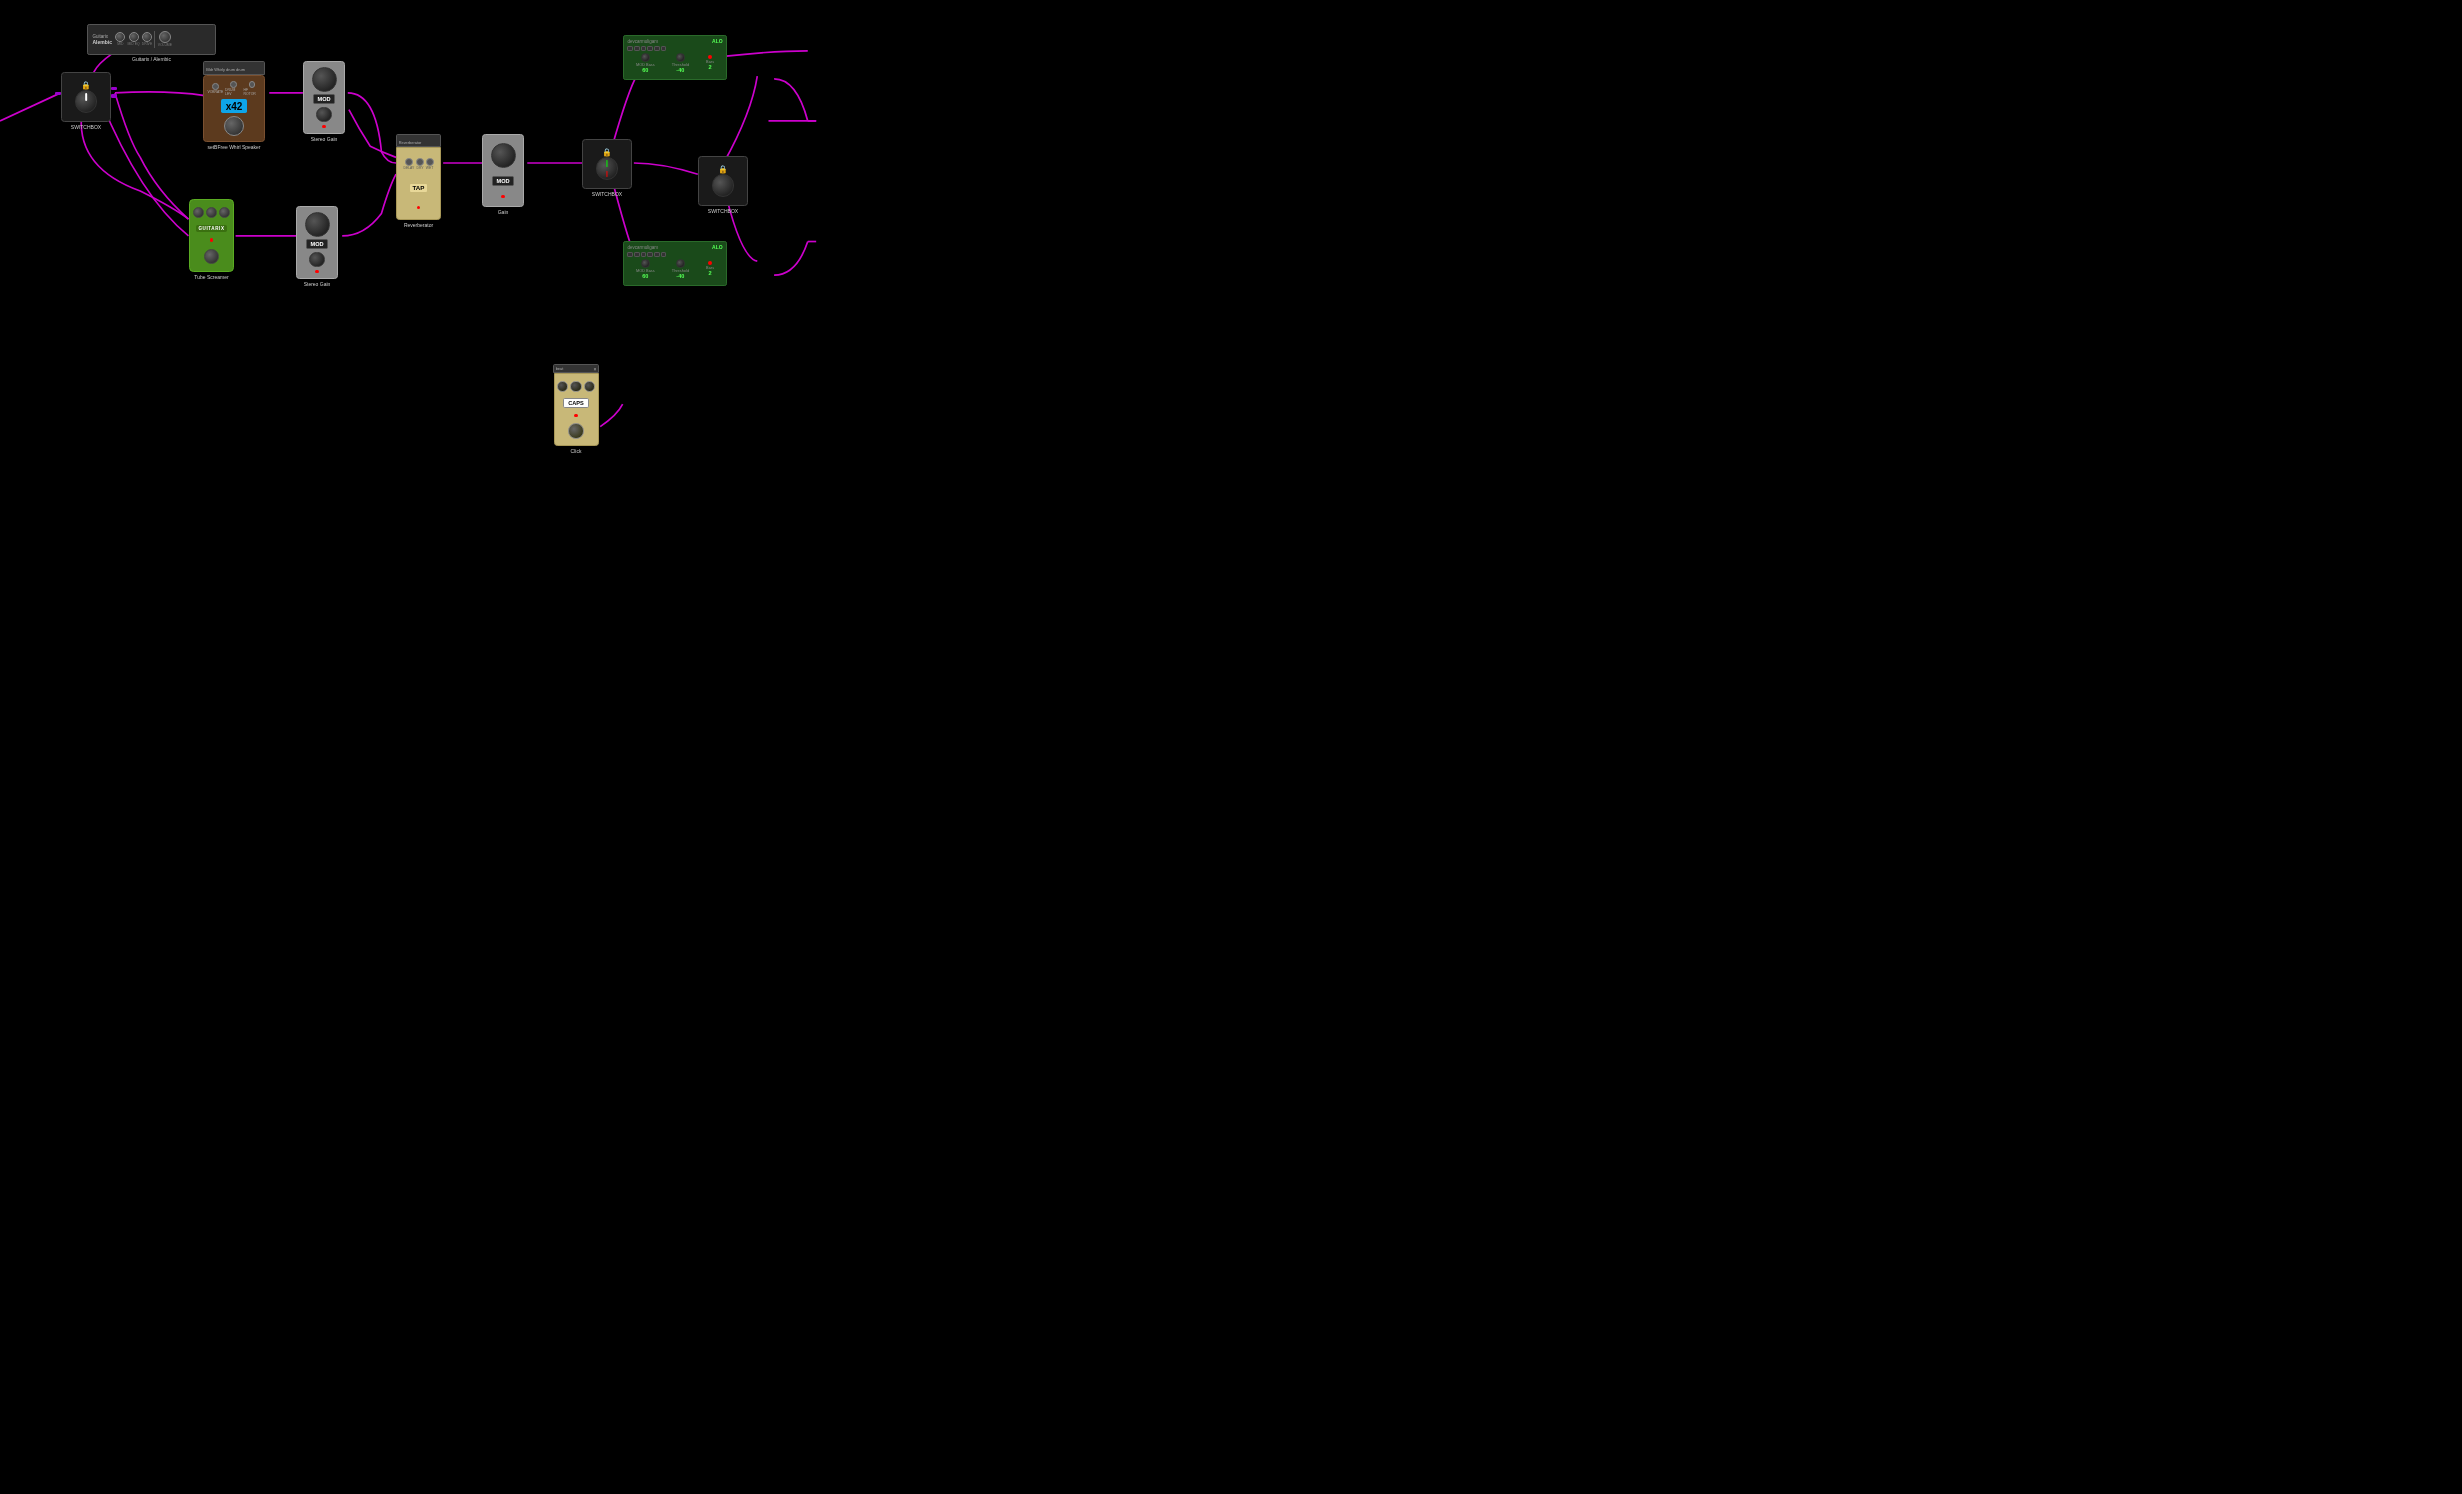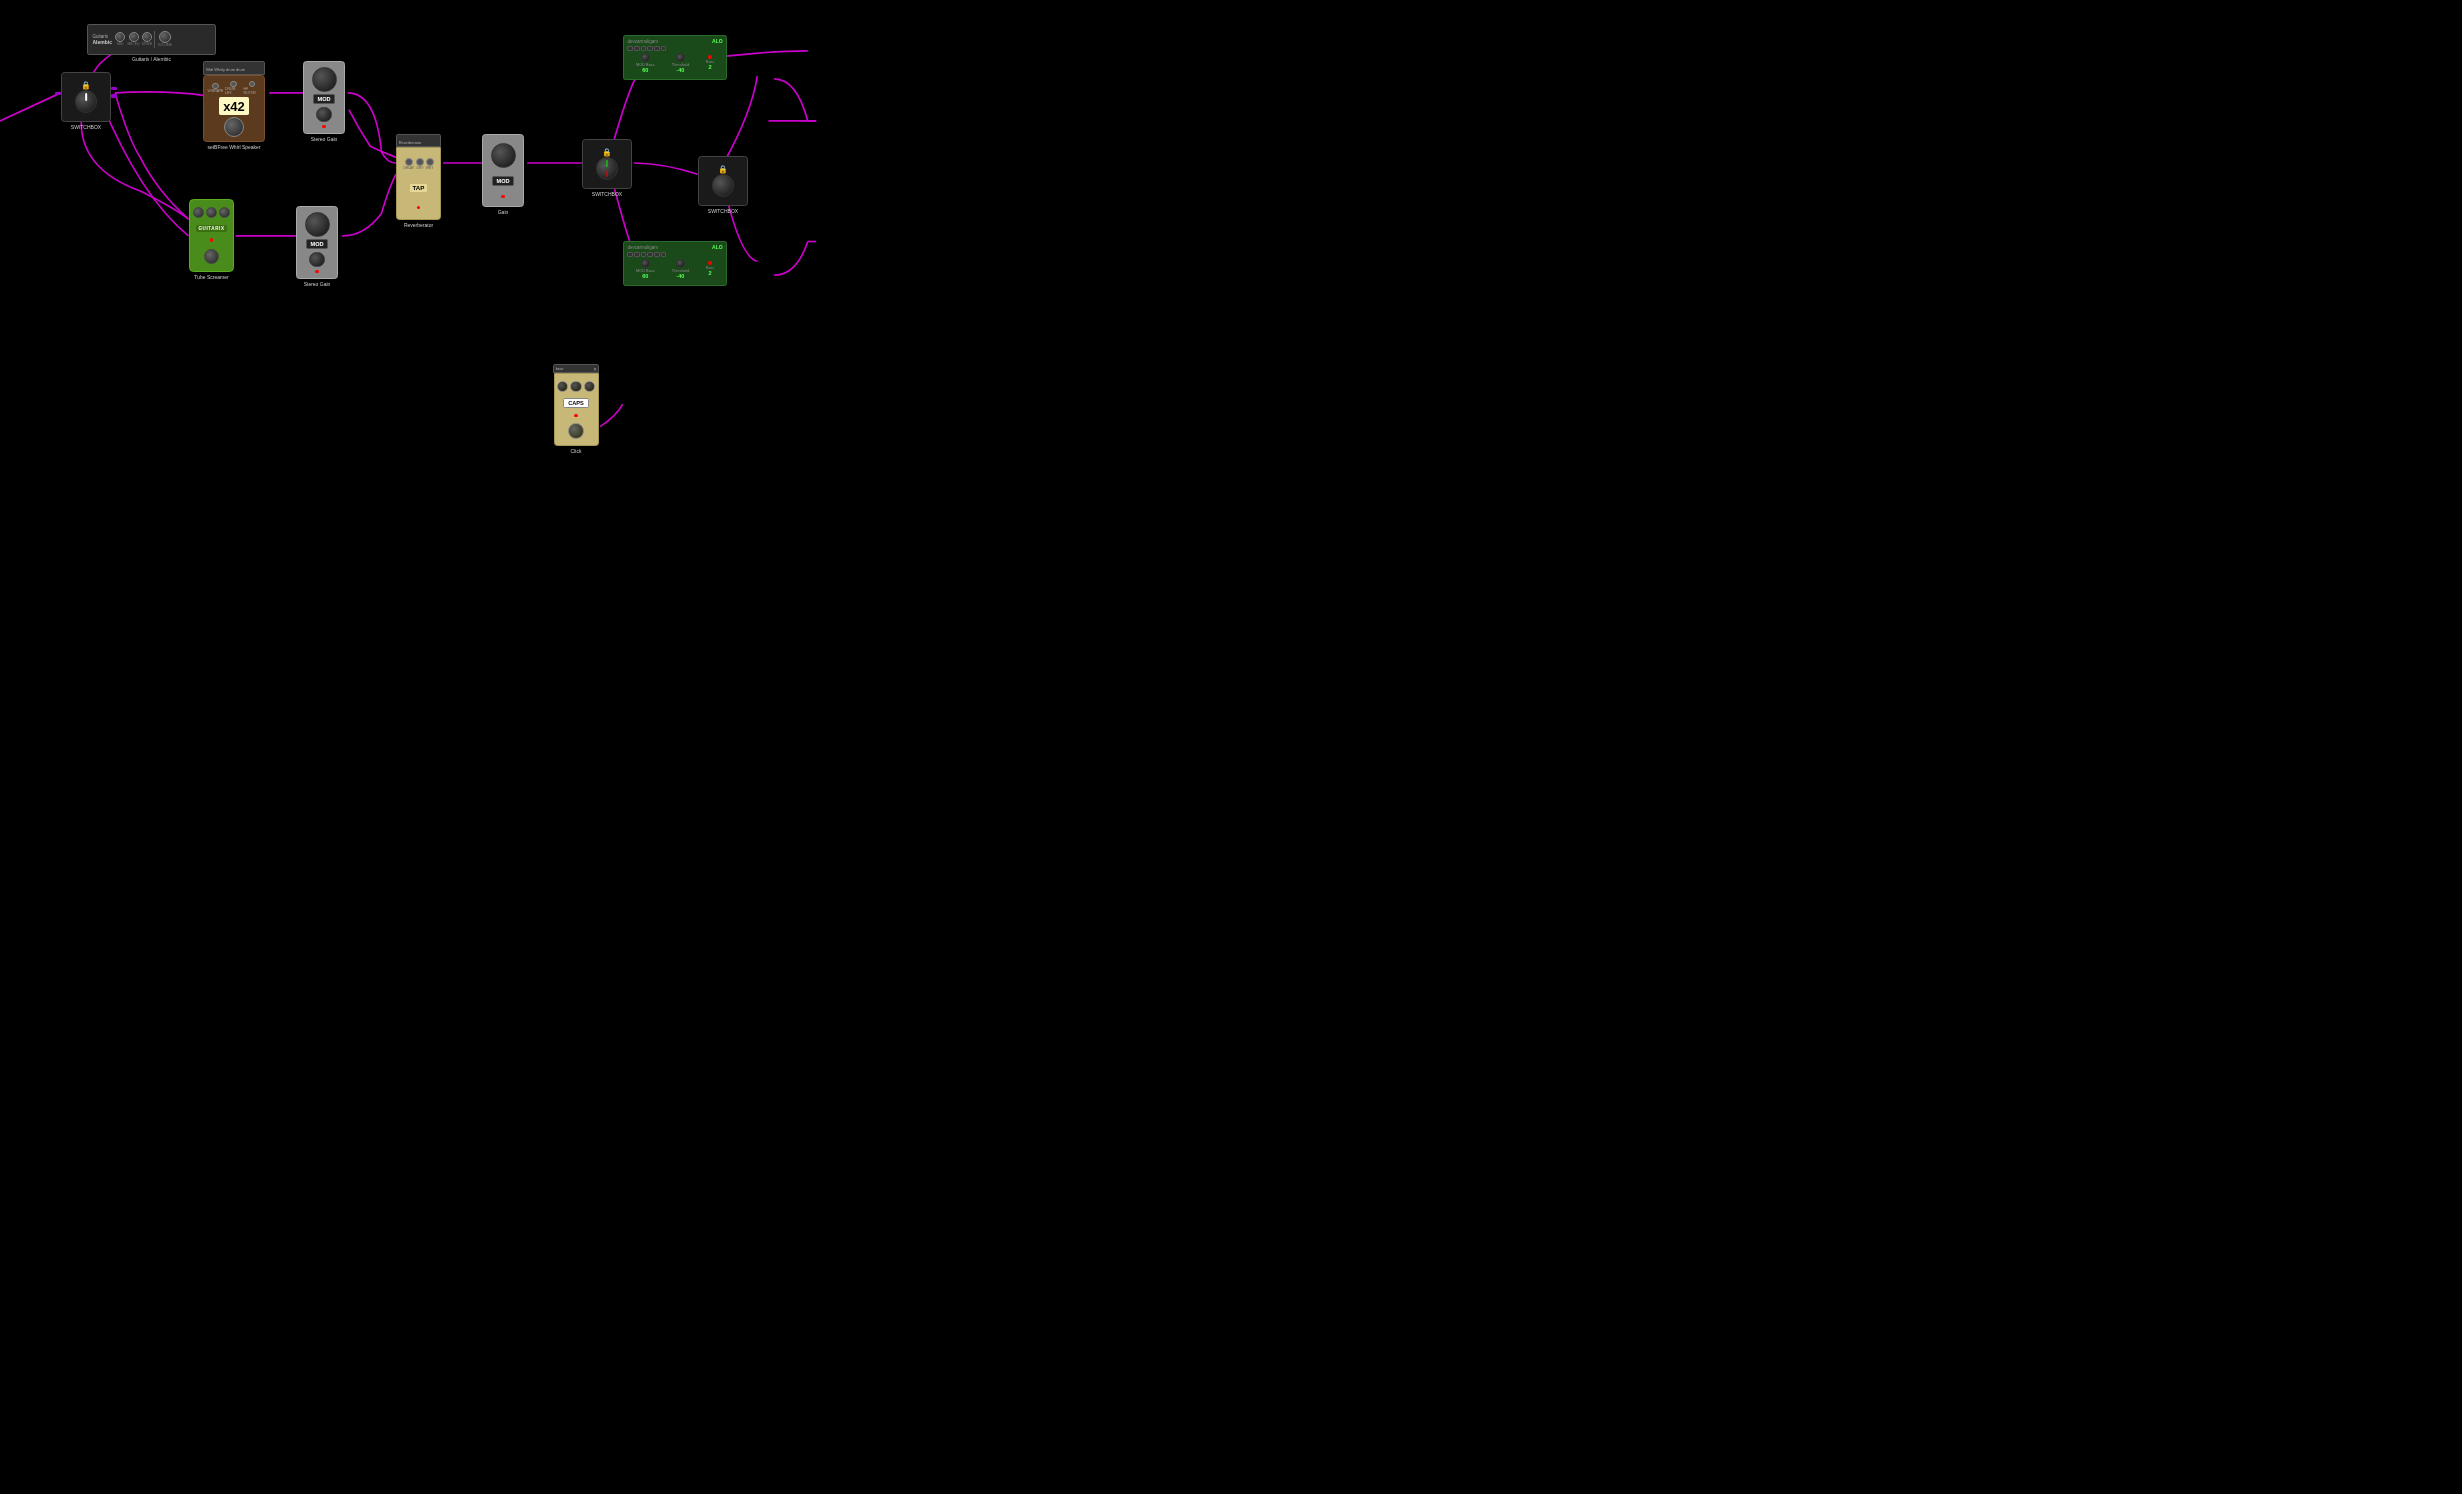--- a/index.html
+++ b/index.html
@@ -68,24 +68,24 @@
       width: 62px;
       height: 67px;
       border-radius: 3.4px;
       display: flex;
       flex-direction: column;
       align-items: center;
       justify-content: space-around;
       padding: 3.4px;
     }
     .badge-x42 {
-      background: #fef9c3;
+      background: #0ea5e9;
       color: #000;
       font-weight: bold;
-      font-size: 13px;
+      font-size: 10px;
       padding: 1.1px 4.5px;
       border-radius: 1.7px;
     }
 
     
     .stereo-gain-box {
       background: #888;
       border: 0.6px solid #aaa;
       width: 42px;
       height: 73px;

